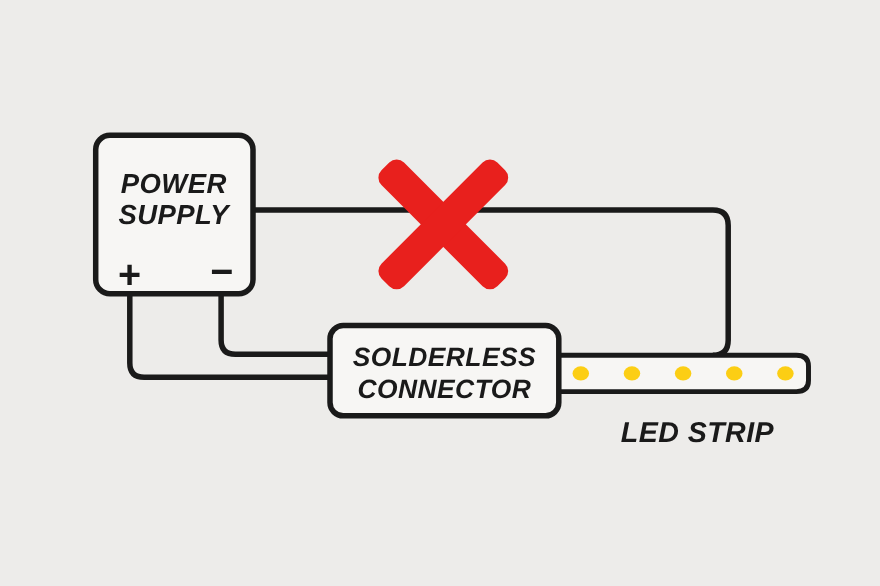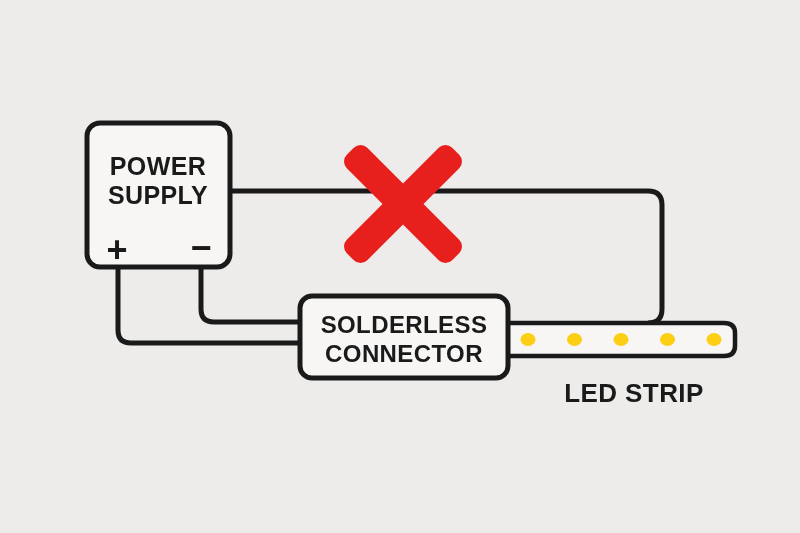--- a/index.html
+++ b/index.html
@@ -9,20 +9,21 @@
   body {
     width: 800px;
     height: 533px;
     overflow: hidden;
     font-family: "Liberation Sans", sans-serif;
   }
   .stage {
     position: relative;
     width: 800px;
     height: 383px;
+    font-style: italic;
   }
   svg { display: block; }
   text.diagram-label {
     font-family: "Liberation Sans", "DejaVu Sans", sans-serif;
     font-weight: 700;
     letter-spacing: 0.4px;
   }
   text.terminal-glyph {
     font-family: "Liberation Sans", "DejaVu Sans", sans-serif;
     font-weight: 700;

